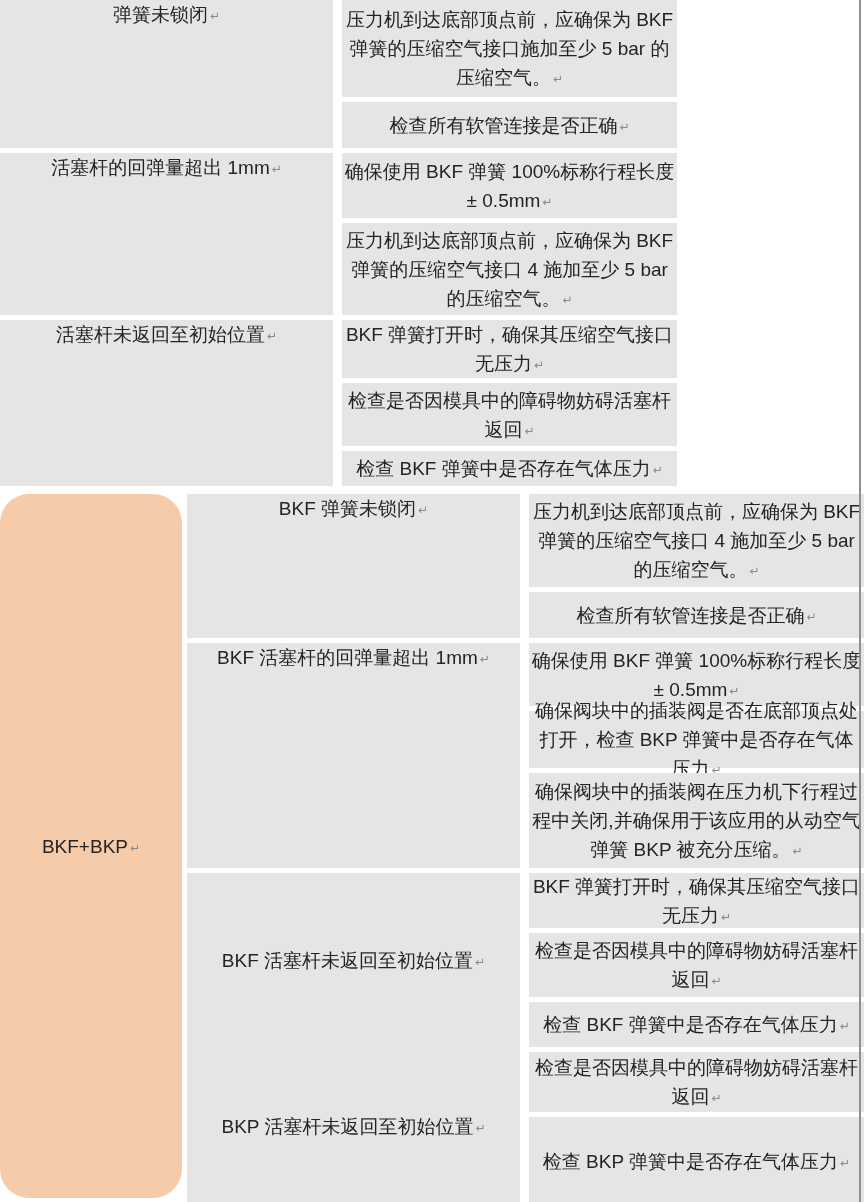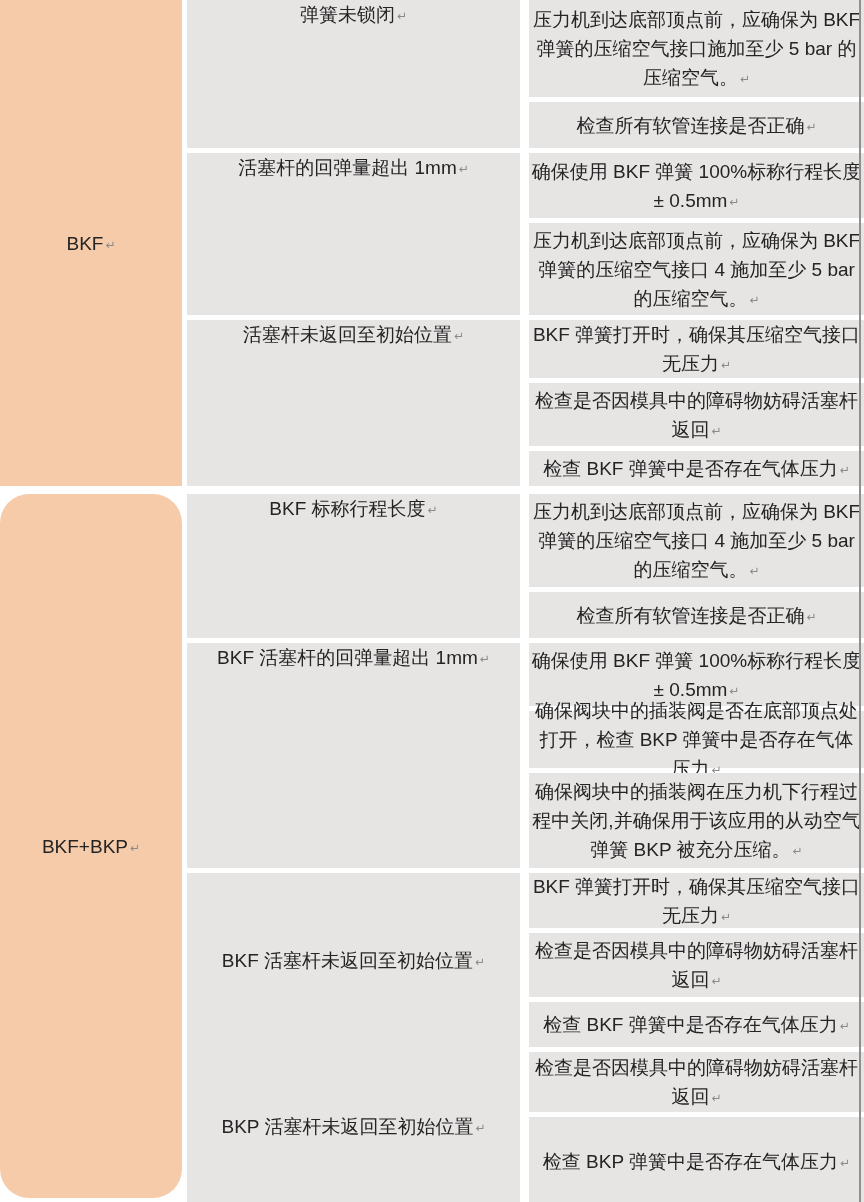--- a/index.html
+++ b/index.html
@@ -49,23 +49,20 @@
     background:var(--right-border,#8F8F8F);
   }
 </style>
 </head>
 <body>
 
 <div id="screen">
   <div class="tbl">
 
     <div class="group">
-      <div class="ccell" style="height:486px;">
-        <div class="txt"><span>BKF</span><span class="pmark">↵</span></div>
-      </div>
       <div class="gright">
 
         <div class="frow">
           <div class="fcell">
             <div class="txt"><span>弹簧未锁闭</span><span class="pmark">↵</span></div>
           </div>
           <div class="rcol">
             <div class="rcell" style="height:97px;">
               <div class="txt"><span>压力机到达底部顶点前，应确保为 BKF 弹簧的压缩空气接口施加至少 5 bar 的压缩空气。</span><span class="pmark">↵</span></div>
             </div>
@@ -110,21 +107,21 @@
     </div>
 
     <div class="group">
       <div class="ccell" style="height:704px;border-radius:29px;">
         <div class="txt"><span>BKF+BKP</span><span class="pmark">↵</span></div>
       </div>
       <div class="gright">
 
         <div class="frow">
           <div class="fcell">
-            <div class="txt"><span>BKF 标称行程长度</span><span class="pmark">↵</span></div>
+            <div class="txt"><span>BKF 弹簧未锁闭</span><span class="pmark">↵</span></div>
           </div>
           <div class="rcol">
             <div class="rcell" style="height:93px;">
               <div class="txt"><span>压力机到达底部顶点前，应确保为 BKF 弹簧的压缩空气接口 4 施加至少 5 bar 的压缩空气。</span><span class="pmark">↵</span></div>
             </div>
             <div class="rcell" style="height:46px;">
               <div class="txt"><span>检查所有软管连接是否正确</span><span class="pmark">↵</span></div>
             </div>
           </div>
         </div>

